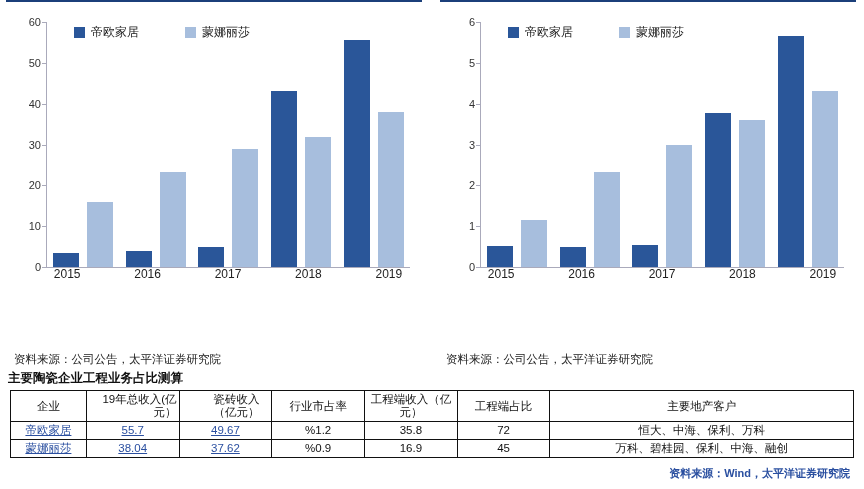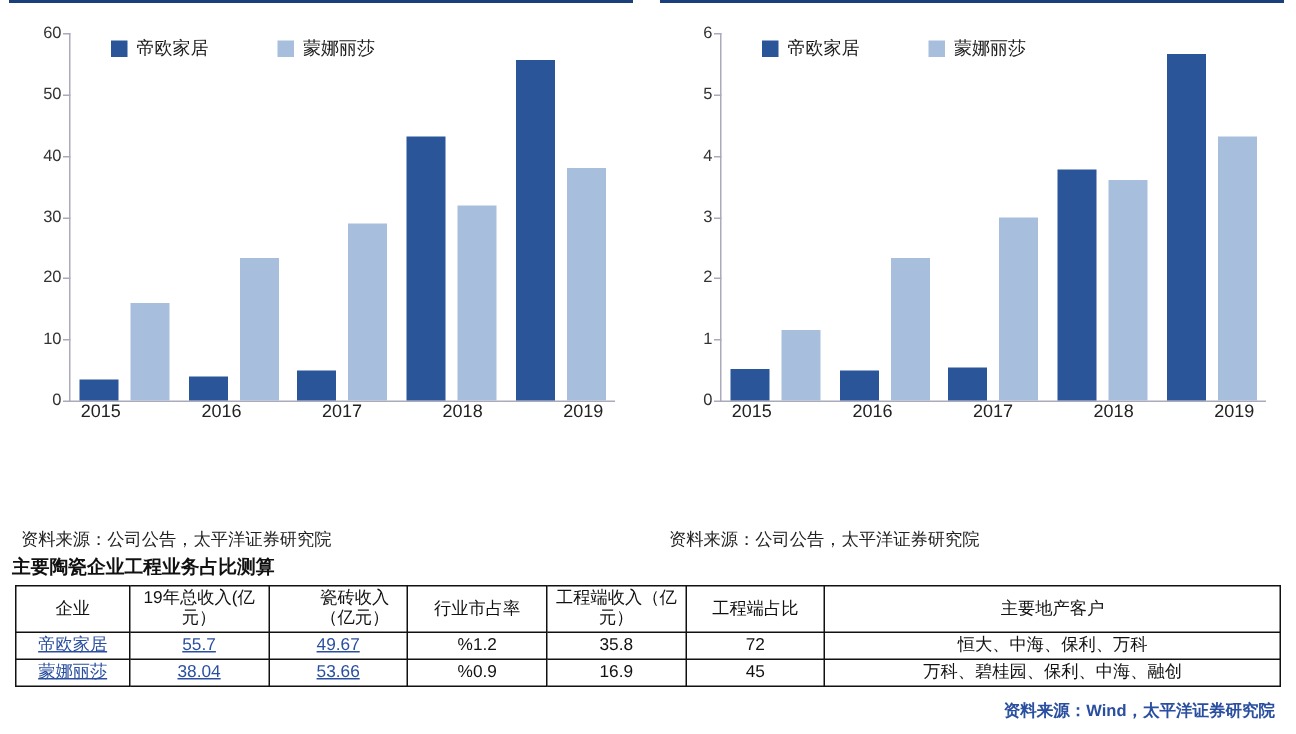--- a/index.html
+++ b/index.html
@@ -182,42 +182,42 @@
       </div>
   </div>
 </div>
 <div class="source right">资料来源：公司公告，太平洋证券研究院</div>
 
 <div class="table-title">主要陶瓷企业工程业务占比测算</div>
 <table>
   <thead>
       <tr id="thead-row">
         <th style="width: 9%;">企业</th>
-        <th style="width: 11%;">19年总收入(亿元）</th>
+        <th style="width: 11%; text-align: right;">19年总收入(亿元）</th>
         <th style="width: 11%; padding-left: 24px;">瓷砖收入（亿元）</th>
         <th style="width: 11%;">行业市占率</th>
         <th style="width: 11%;">工程端收入（亿元）</th>
         <th style="width: 11%;">工程端占比</th>
         <th style="width: 36%; font-family: Liberation Serif, serif;">主要地产客户</th>
       </tr>
     </thead>
   <tbody id="tbody">
       <tr>
         <td class="company">帝欧家居</td>
         <td class="num">55.7</td>
         <td class="num">49.67</td>
         <td>%1.2</td>
         <td>35.8</td>
         <td>72</td>
         <td>恒大、中海、保利、万科</td>
       </tr>
       <tr>
         <td class="company">蒙娜丽莎</td>
         <td class="num">38.04</td>
-        <td class="num">53.66</td>
+        <td class="num">37.62</td>
         <td>%0.9</td>
         <td>16.9</td>
         <td>45</td>
         <td>万科、碧桂园、保利、中海、融创</td>
       </tr>
     </tbody>
 </table>
 <div class="tbl-source">资料来源：Wind，太平洋证券研究院</div>
 
 </body></html>

